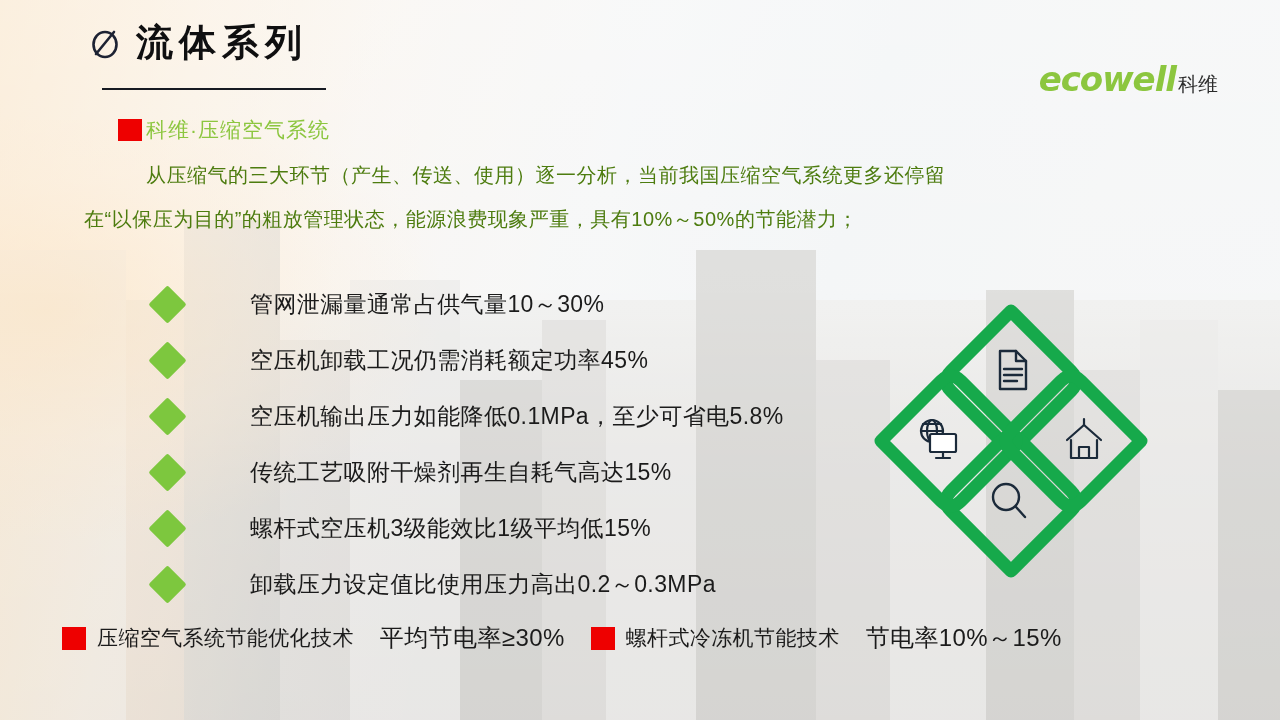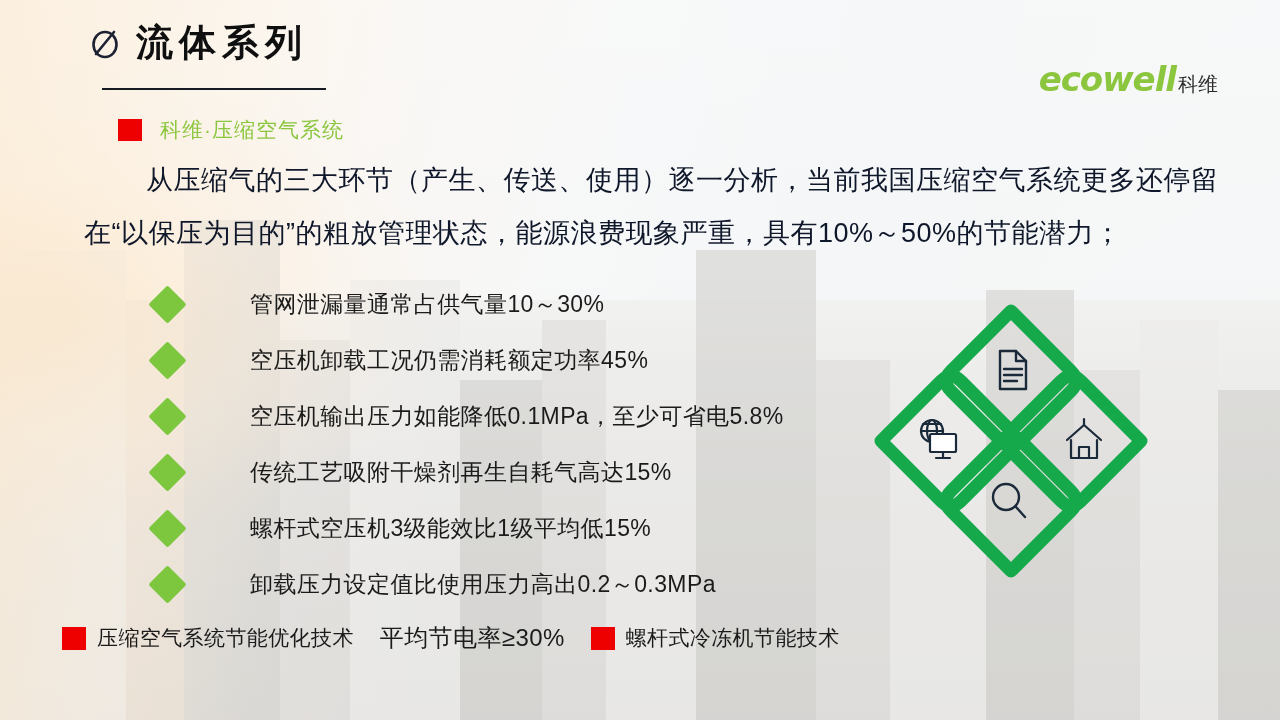--- a/index.html
+++ b/index.html
@@ -49,28 +49,28 @@
   .title-rule{position:absolute;left:102px;top:88px;width:224px;height:2px;background:#161a22;}
 
   .logo{position:absolute;right:62px;top:62px;display:flex;align-items:flex-end;gap:2px;}
   .logo-eco{
     font-size:34px;font-weight:bold;font-style:italic;color:#8cc63f;letter-spacing:-1px;
     font-family:"DejaVu Sans","Liberation Sans",sans-serif;line-height:1;
   }
   .logo-cn{font-size:20px;font-weight:normal;color:#2c2c2c;line-height:1;padding-bottom:2px;letter-spacing:0px;}
 
   
-  .subtitle{position:absolute;left:118px;top:116px;display:flex;align-items:center;gap:18px;}
+  .subtitle{position:absolute;left:118px;top:116px;display:flex;align-items:center;gap:4px;}
   .sq-red{width:24px;height:22px;background:#ee0000;flex:0 0 auto;}
   .subtitle-text{font-size:21px;color:#8cc63f;letter-spacing:1px;}
 
   
   .para{position:absolute;left:84px;top:163px;width:1130px;}
   .para p{
-    margin:0 0 18px 0;font-size:27px;color:#0f172a;line-height:1.28;
+    margin:0 0 18px 0;font-size:20px;color:#4d7c0f;line-height:1.28;
     letter-spacing:.5px;white-space:nowrap;
   }
   .para p.indent{text-indent:62px;}
 
   
   .bullets{position:absolute;left:154px;top:276px;}
   .b-row{display:flex;align-items:center;height:56px;gap:40px;}
   .b-diam{
     width:27px;height:27px;background:#7dc73e;flex:0 0 auto;
     transform:rotate(45deg);border-radius:2px;margin-right:29px;
@@ -219,16 +219,17 @@
   <div class="bottom">
     <div class="bot-item">
       <span class="bot-sq"></span>
       <span class="bot-label">压缩空气系统节能优化技术</span>
       <span class="bot-value">平均节电率≥30%</span>
     </div>
     <div class="bot-gap"></div>
     <div class="bot-item">
       <span class="bot-sq"></span>
       <span class="bot-label">螺杆式冷冻机节能技术</span>
+      <span class="bot-value">节电率10%～15%</span>
     </div>
   </div>
 
 </div>
 
 </body></html>

